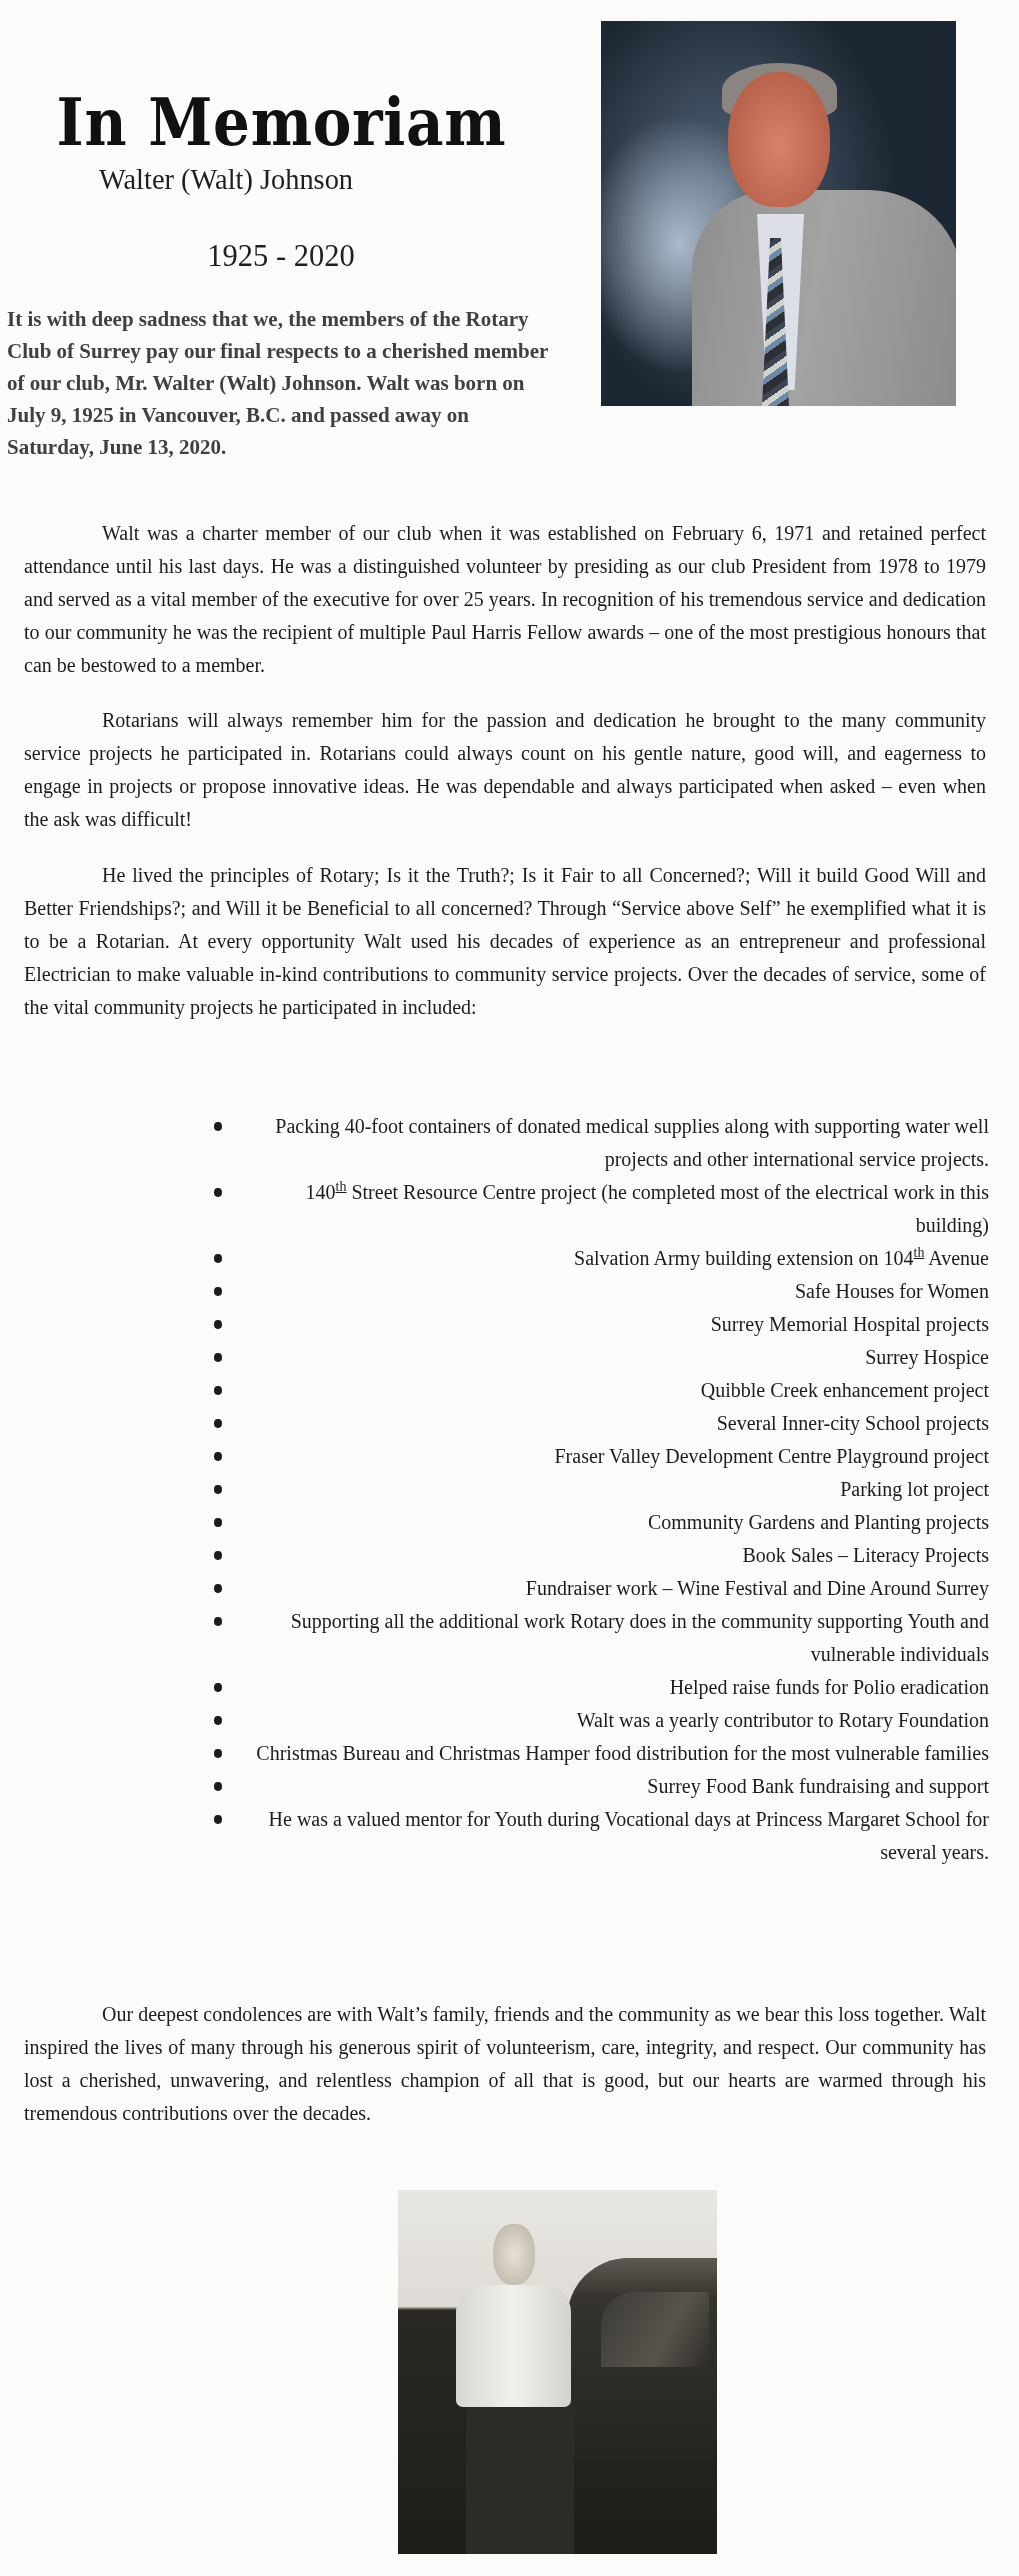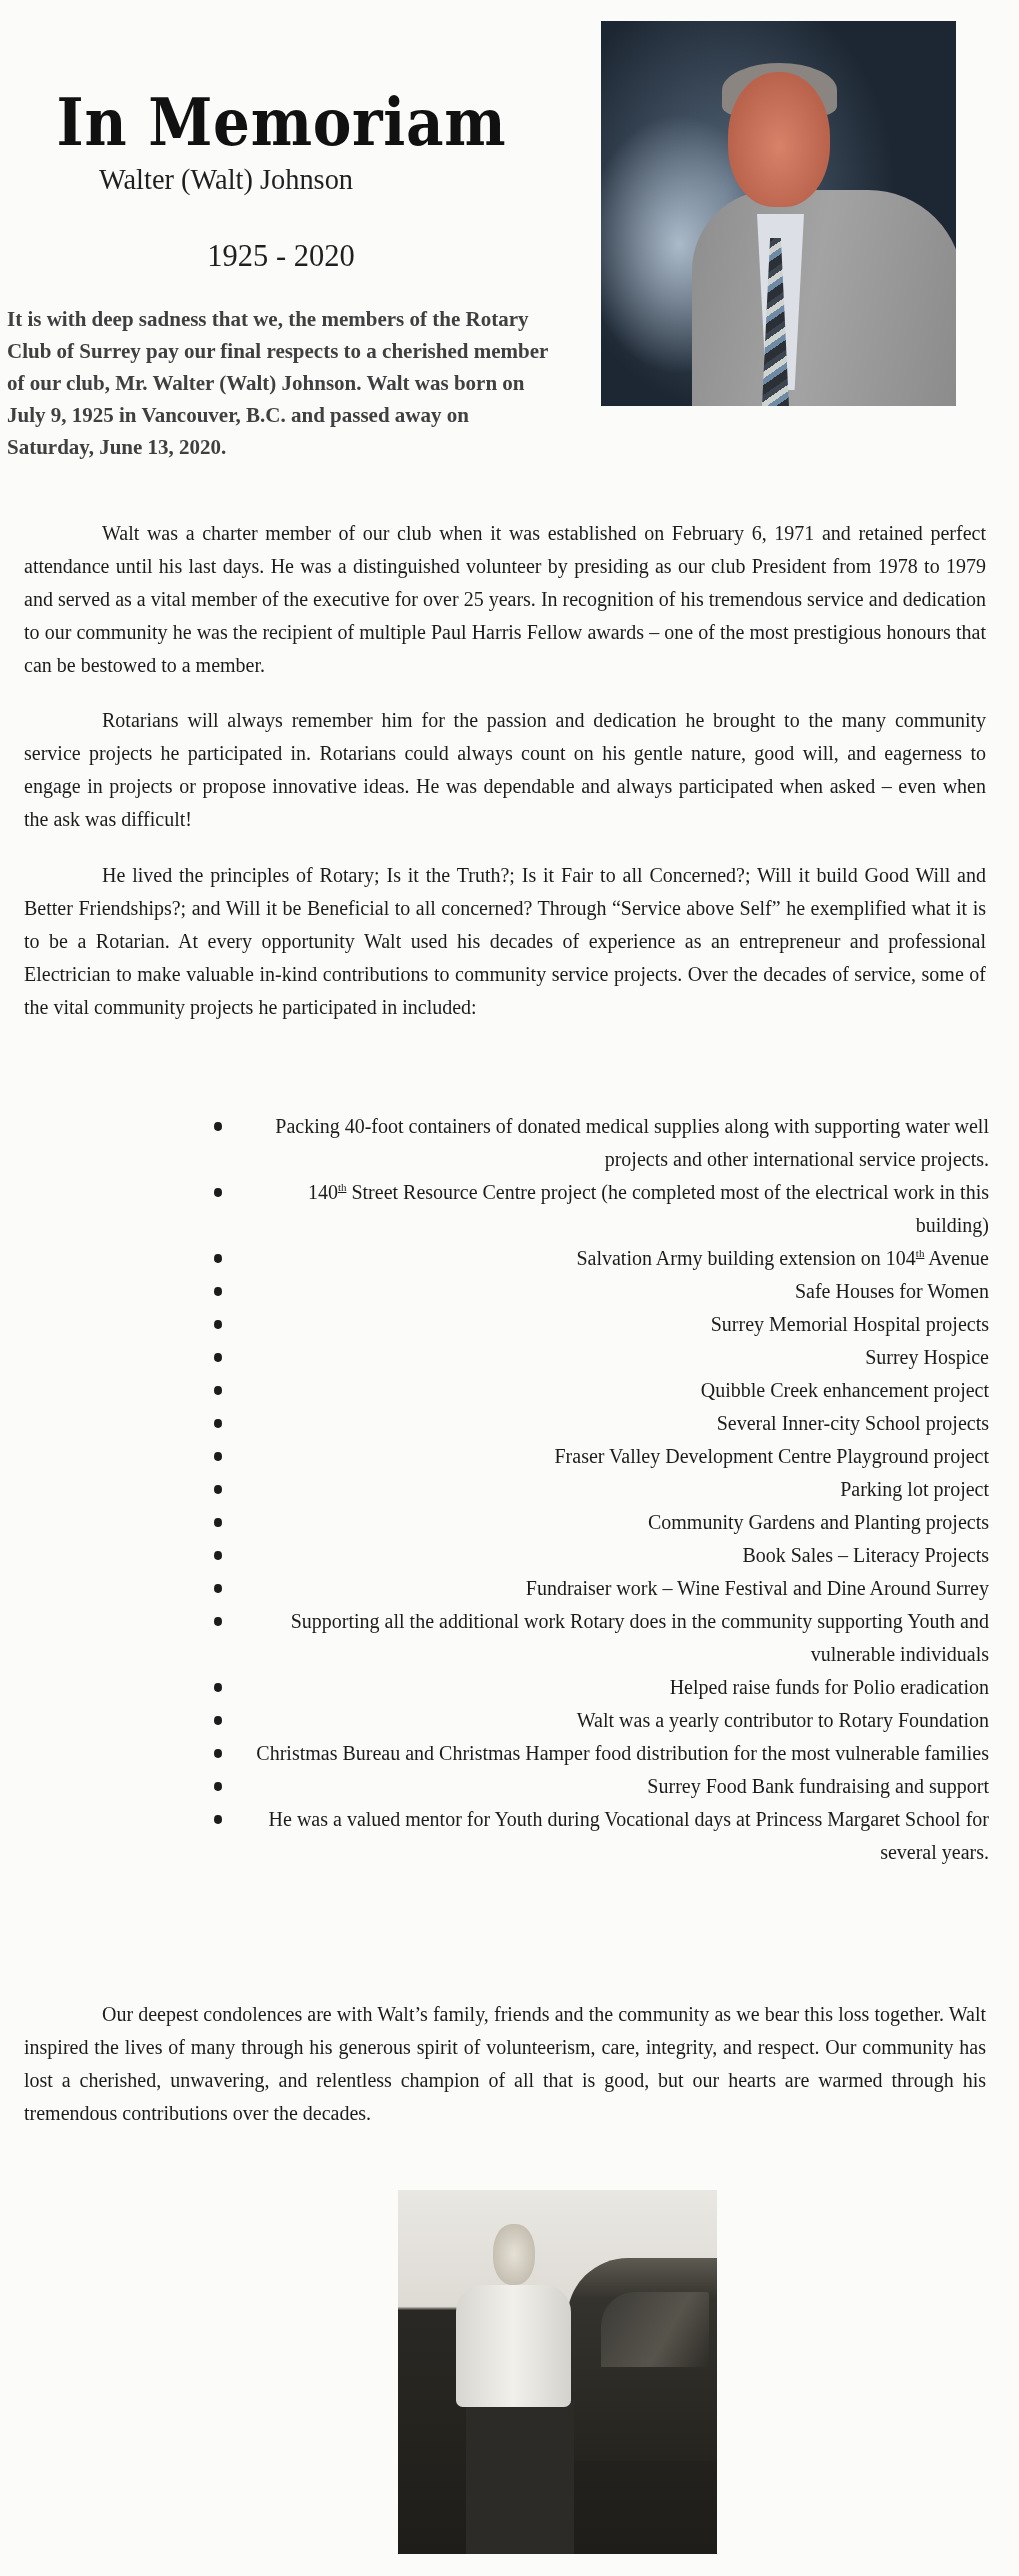--- a/index.html
+++ b/index.html
@@ -68,21 +68,21 @@
   .bullets {
     left: 210px; top: 1110px; width: 779px;
     font-size: 20px; line-height: 33px;
   }
   .bullets ul { list-style: none; margin: 0; padding: 0; text-align: right; }
   .bullets li { position: relative; padding-left: 41px; }
   .bullets li .dot {
     position: absolute; left: 4.1px; top: 12.2px; width: 7.5px; height: 8.8px;
     border-radius: 50%; background: #1c1c1c;
   }
-  .bullets sup { font-size: 11px; line-height: 0; vertical-align: 8.1px; text-decoration: underline; }
+  .bullets sup { font-size: 14px; line-height: 0; vertical-align: 8.1px; text-decoration: underline; }
   .closing { top: 1998px; }
   .photo2 {
     left: 398px; top: 2190px; width: 319px; height: 364px;
     background: linear-gradient(180deg, #e9e7e2 0%, #dedbd5 32%, #2a2824 33%, #26241f 60%, #1f1d19 100%);
     overflow: hidden;
   }
   .photo2 .car {
     position: absolute; left: 169px; top: 68px; width: 163px; height: 203px;
     background: linear-gradient(180deg,#5d5a52 0%, #35332d 20%, #26241f 100%);
     border-radius: 61px 0 0 0;

